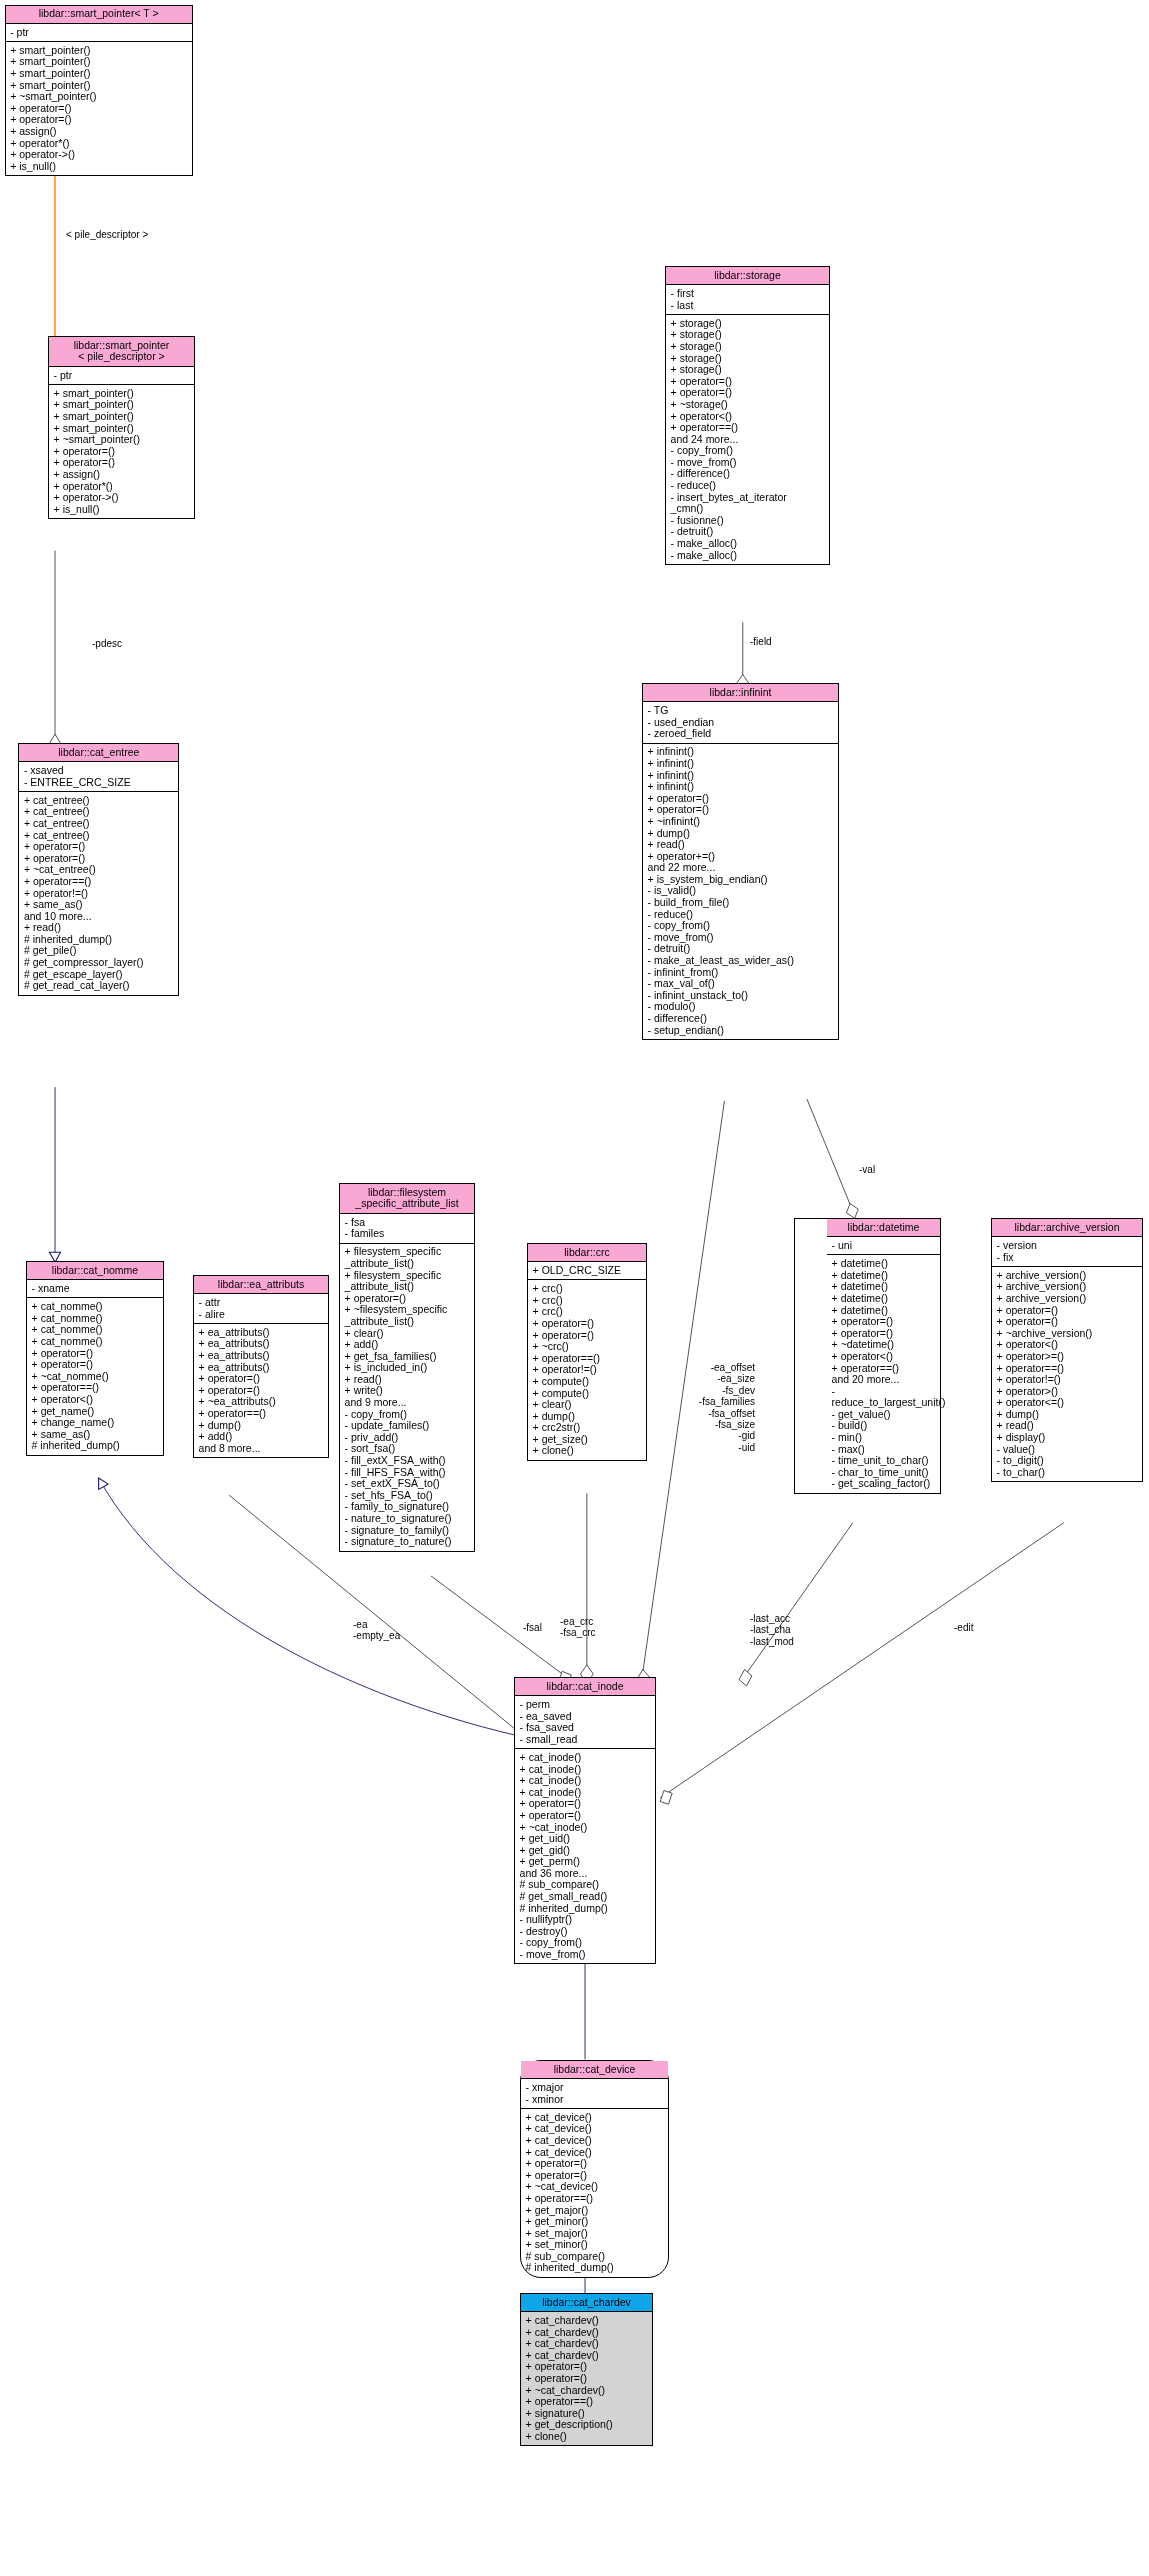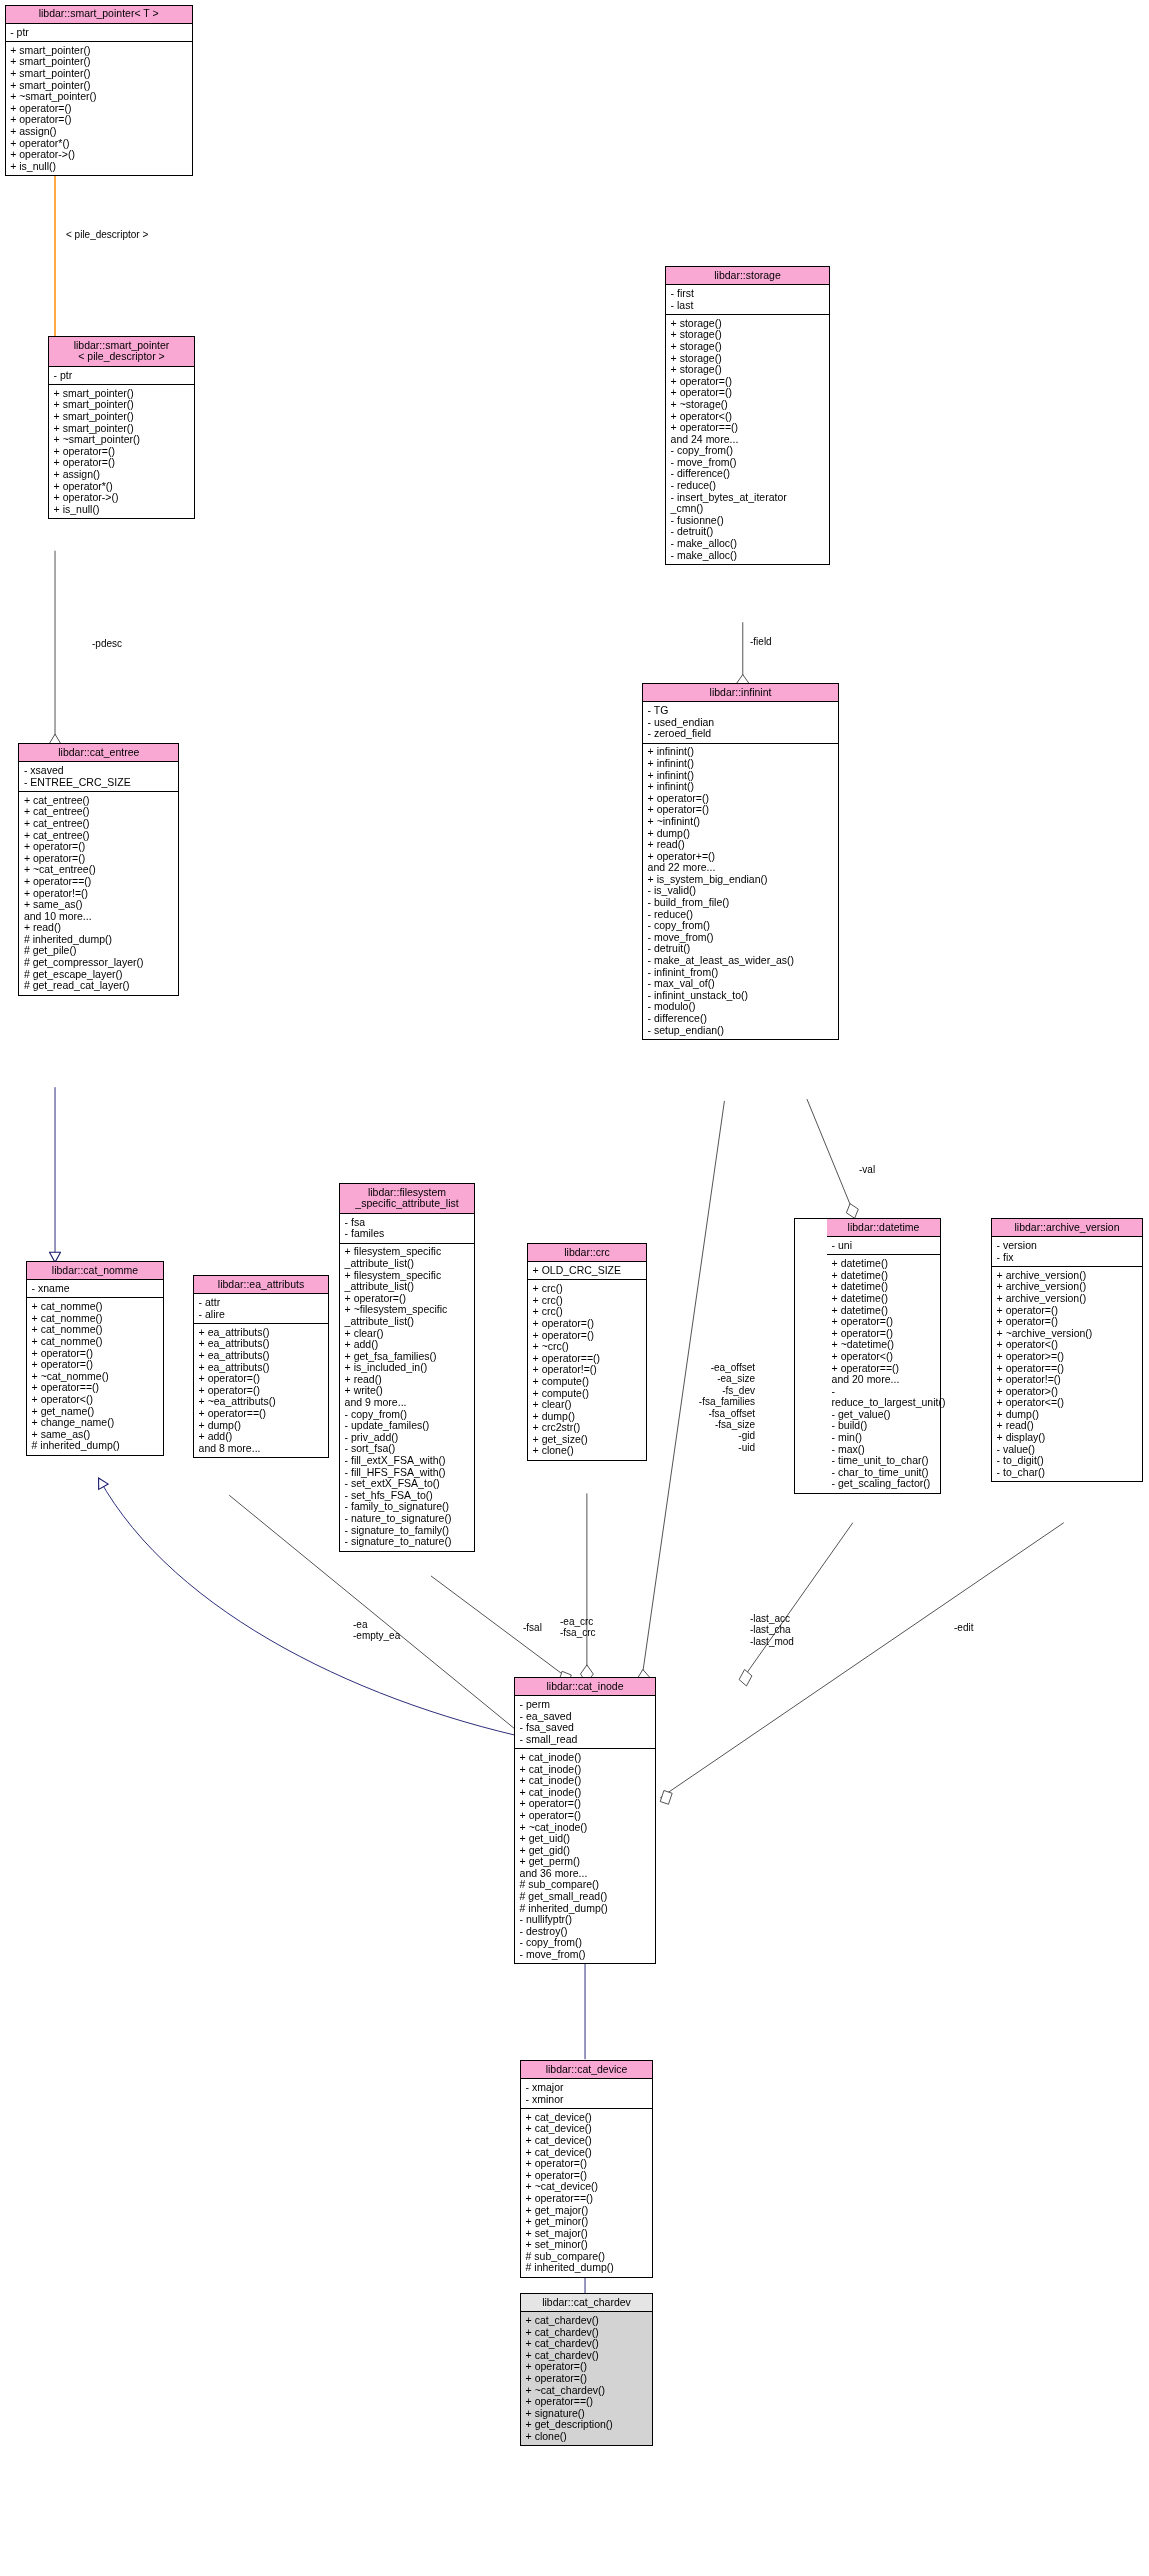--- a/index.html
+++ b/index.html
@@ -34,21 +34,21 @@
     border: 0.9px solid #000000;
     font-size: 10.5px;
     line-height: 11.6px;
     color: #000000;
     z-index: 5;
   }
   .uml-class.shaded {
     background: #d3d3d3;
   }
   .uml-class.shaded .uml-title {
-    background: #e5e5e5;
+    background: #0ea5e9;
   }
   .uml-title {
     text-align: center;
     padding: 2.8px 3.7px 2.8px 3.7px;
     border-bottom: 0.9px solid #000000;
     background: #f9a8d4;
     white-space: pre-line;
   }
   .uml-attrs {
     padding: 2.8px 3.7px 2.8px 4.6px;
@@ -451,21 +451,21 @@
 and 36 more...
 # sub_compare()
 # get_small_read()
 # inherited_dump()
 - nullifyptr()
 - destroy()
 - copy_from()
 - move_from()</div>
   </div>
 
-  <div class="uml-class" style="left:520px; top:2060px; width:133px;">
+  <div class="uml-class" style="left:520px; top:2060px; width:149px;border-radius:21px;">
     <div class="uml-title">libdar::cat_device</div>
     <div class="uml-attrs">- xmajor
 - xminor</div>
     <div class="uml-ops">+ cat_device()
 + cat_device()
 + cat_device()
 + cat_device()
 + operator=()
 + operator=()
 + ~cat_device()

